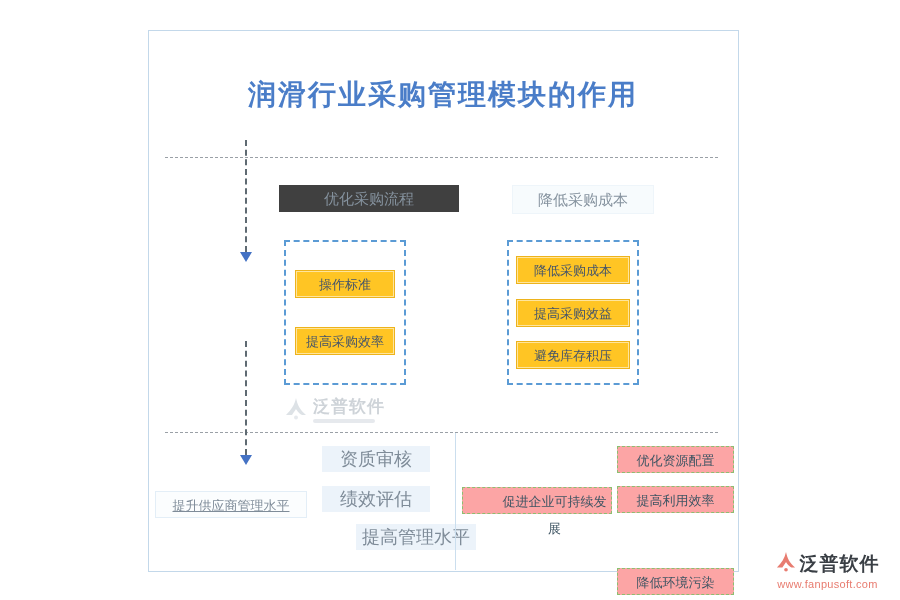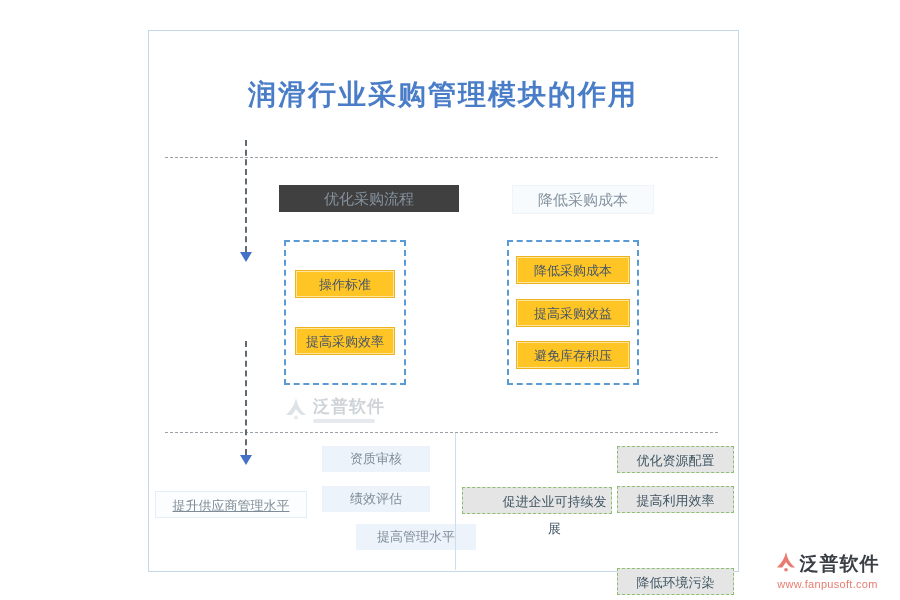--- a/index.html
+++ b/index.html
@@ -63,40 +63,40 @@
     box-shadow:inset 0 0 0 1px rgba(255,255,255,.55);
     color:#44546a;font-size:13px;
     height:28px;line-height:28px;text-align:center;
     box-sizing:border-box;
   }
   .dash-box-left .node-yellow{width:100px;}
   .dash-box-right .node-yellow{width:114px;}
 
   .node-blue{
     position:absolute;height:26px;line-height:26px;
-    background:#ecf3fa;color:#7f8c99;font-size:13px;text-align:center;
+    background:#ecf3fa;color:#7f8c99;font-size:18px;text-align:center;
   }
   .mid-1{left:322px;top:446px;width:108px;}
   .mid-2{left:322px;top:486px;width:108px;}
   .mid-3{left:316px;top:524px;width:120px;margin-left:40px;}
 
   .label-left{
     position:absolute;left:155px;top:491px;width:152px;height:27px;line-height:27px;
     background:#fbfdfe;border:1px solid #e3eef7;
     color:#7f8c99;font-size:13px;text-align:center;box-sizing:border-box;text-decoration:underline;
   }
 
   .vdivider{
     position:absolute;left:455px;top:433px;height:137px;width:0;
     border-left:1px solid #cbdeee;
   }
 
   .node-green{
     position:absolute;height:27px;line-height:27px;
-    background:#e5e5e5;border:1px dashed #8cbf70;
+    background:#fca5a5;border:1px dashed #8cbf70;
     color:#3f5563;font-size:13px;text-align:center;box-sizing:border-box;
   }
   .grn-hdr{left:462px;top:487px;width:150px;padding-left:35px;}
   .grn-1{left:617px;top:446px;width:117px;}
   .grn-2{left:617px;top:486px;width:117px;}
   .grn-3{left:617px;top:524px;width:117px;margin-top:44px;}
 
   .watermark{
     position:absolute;left:285px;top:397px;width:130px;
     display:flex;align-items:flex-start;opacity:.85;

